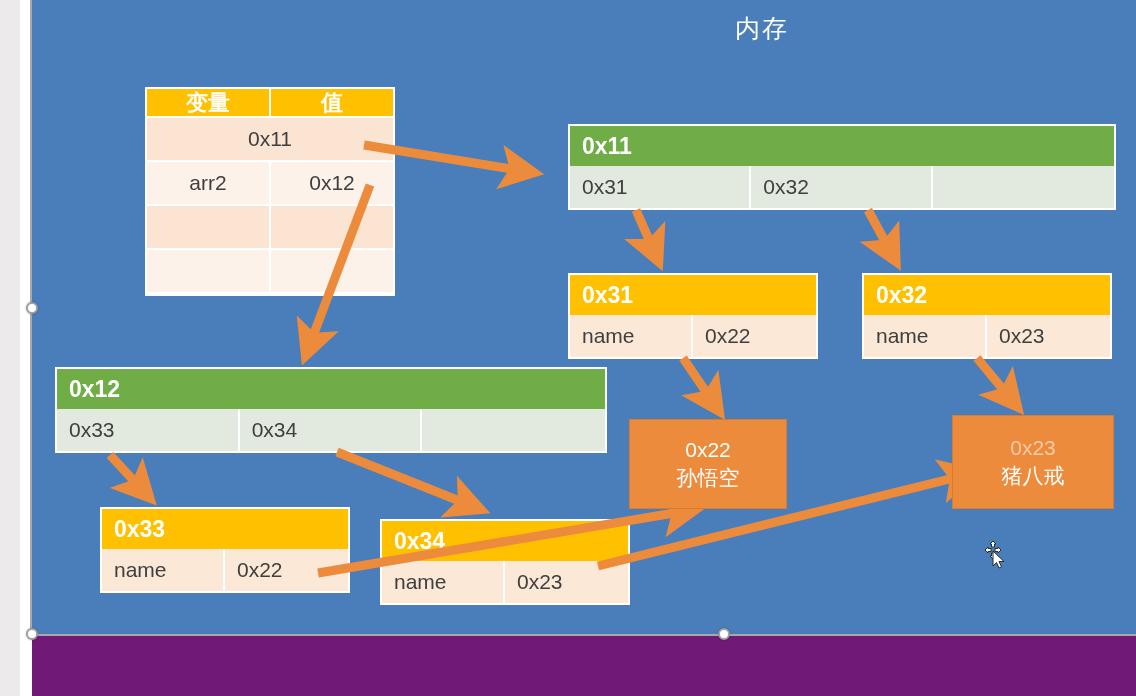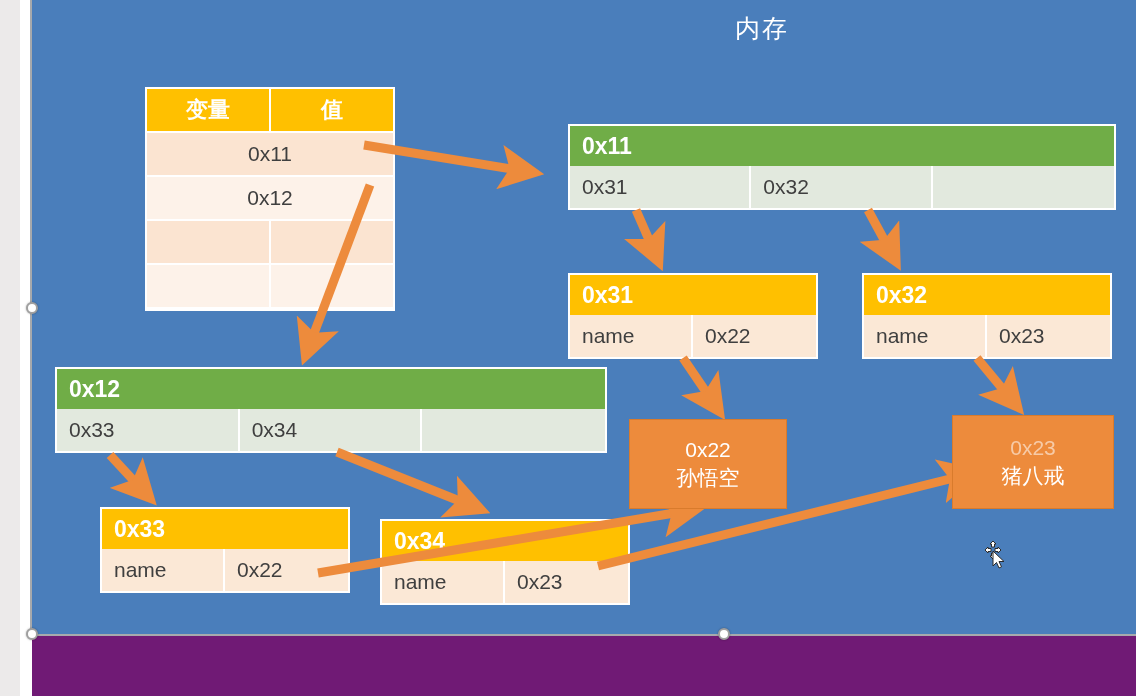--- a/index.html
+++ b/index.html
@@ -30,21 +30,21 @@
 
   
   .slide-title{
     position:absolute;left:660px;top:12px;width:140px;text-align:center;
     color:#ffffff;font-size:25px;letter-spacing:2px;
   }
 
   
   .var-table{position:absolute;left:113px;top:87px;width:250px;border:2px solid #ffffff;box-sizing:border-box;}
   .var-row{display:flex;height:44px;}
-  .var-row.head{height:44px;}
+  .var-row.head{height:29px;}
   .var-cell{
     flex:1;display:flex;align-items:center;justify-content:center;
     font-size:21px;color:#3f3f3f;box-sizing:border-box;
     border-right:2px solid #ffffff;border-bottom:2px solid #ffffff;
   }
   .var-cell:last-child{border-right:none;}
   .var-row.head .var-cell{background:#ffc000;color:#ffffff;font-weight:bold;font-size:22px;}
   .var-row.odd .var-cell{background:#fbe4d1;}
   .var-row.even .var-cell{background:#fdf2e9;}
 
@@ -109,20 +109,21 @@
 
       <div class="var-table">
         <div class="var-row head">
           <div class="var-cell">变量</div>
           <div class="var-cell">值</div>
         </div>
         <div class="var-row odd">
           <div class="var-cell">0x11</div>
         </div>
         <div class="var-row even">
+          <div class="var-cell">arr2</div>
           <div class="var-cell">0x12</div>
         </div>
         <div class="var-row odd">
           <div class="var-cell"></div>
           <div class="var-cell"></div>
         </div>
         <div class="var-row even">
           <div class="var-cell"></div>
           <div class="var-cell"></div>
         </div>

